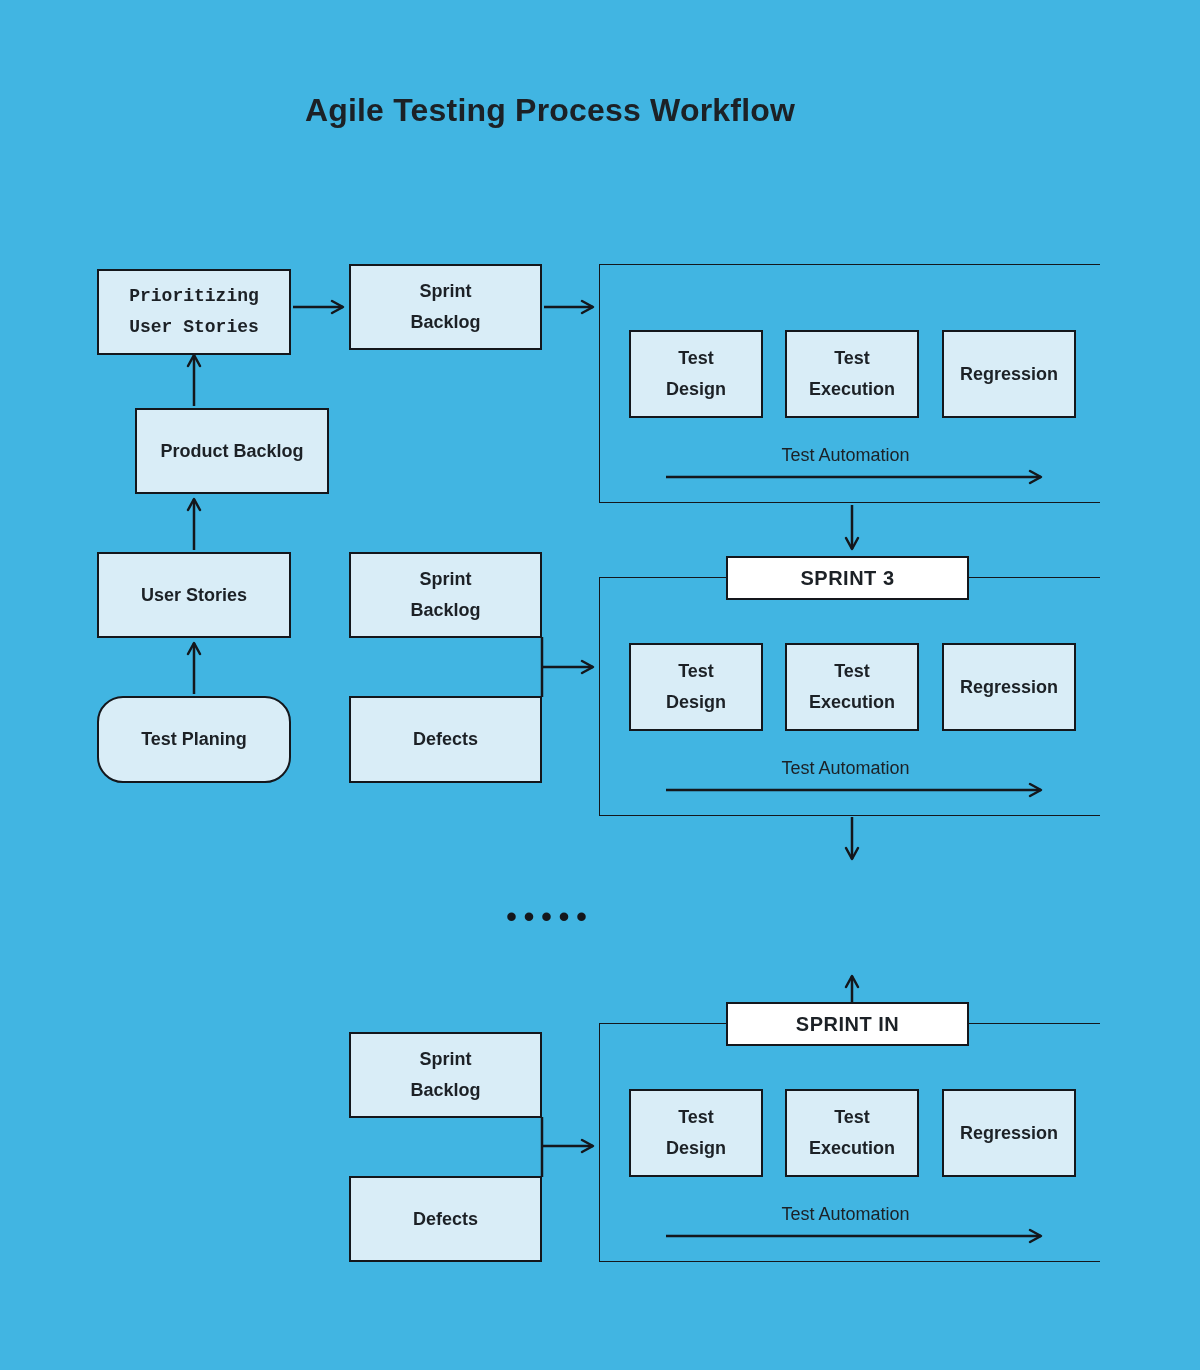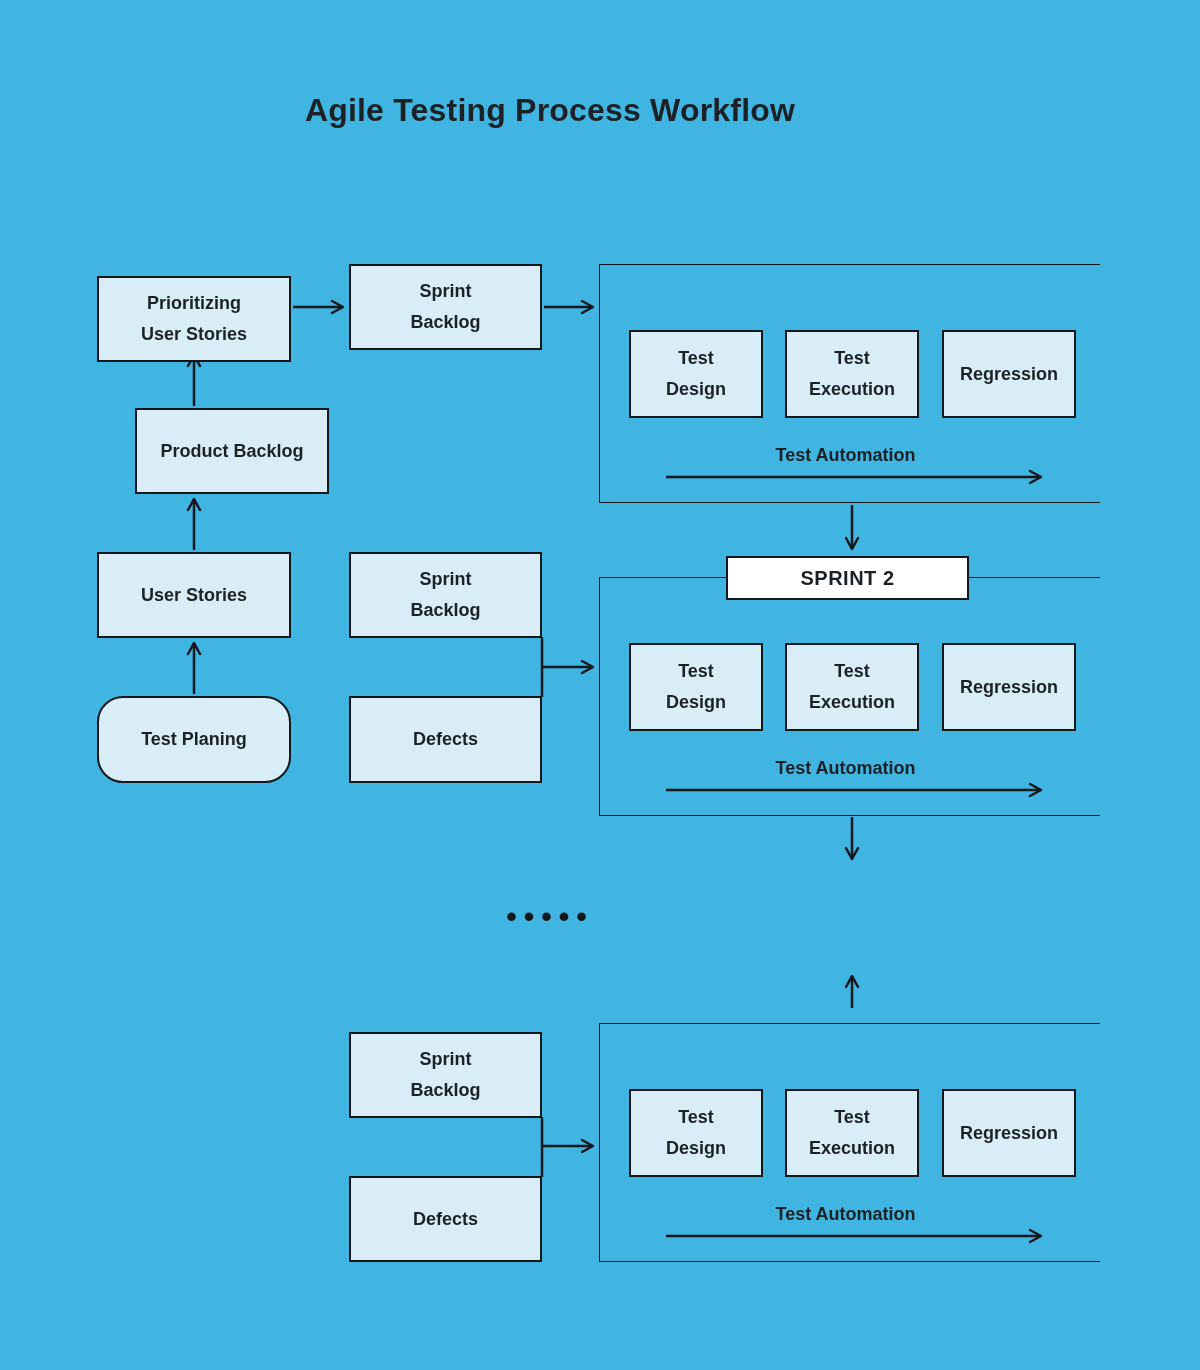--- a/index.html
+++ b/index.html
@@ -75,21 +75,21 @@
     height: 88px;
   }
   .inner-1 { left: 29px; }
   .inner-2 { left: 185px; }
   .inner-3 { left: 342px; text-align: center; }
   .automation-label {
     position: absolute;
     left: 0; right: 12px;
     top: 180px;
     text-align: center;
-    font-weight: 700;
+    font-weight: 400;
     font-size: 18px;
   }
   .automation-arrow-svg {
     position: absolute;
     left: 60px;
     top: 202px;
     width: 390px;
     height: 20px;
     overflow: visible;
   }
@@ -157,21 +157,21 @@
       <line class="stroke" x1="852" y1="1008" x2="852" y2="976" marker-end="url(#ah)"></line>
     </g>
     <g>
       <line class="stroke" x1="542" y1="1117" x2="542" y2="1177"></line>
       <line class="stroke" x1="542" y1="1146" x2="593" y2="1146" marker-end="url(#ah)"></line>
     </g>
   </svg>
 
   <div class="diagram-title">Agile Testing Process Workflow</div>
 
-  <div class="box" style="left:97px; top:276px; width:194px; height:86px;">
+  <div class="box" style="left:97px; top:269px; width:194px; height:86px;font-family:Liberation Mono, monospace;">
     <span class="box-label">Prioritizing
 User Stories</span>
   </div>
   <div class="box" style="left:97px; top:408px; width:194px; height:86px;margin-left:38px;">
     <span class="box-label">Product Backlog</span>
   </div>
   <div class="box" style="left:97px; top:552px; width:194px; height:86px;">
     <span class="box-label">User Stories</span>
   </div>
   <div class="box" style="left:97px; top:696px; width:194px; height:87px;border-radius:26px;">
@@ -210,21 +210,21 @@
       <span class="box-label">Regression</span>
     </div>
     <div class="automation-label">Test Automation</div>
     <svg class="automation-arrow-svg" xmlns="http://www.w3.org/2000/svg">
       <line class="stroke" x1="6" y1="10" x2="381" y2="10" marker-end="url(#ah)"></line>
     </svg>
   </div>
 
   <div class="sprint" style="left:599px; top:577px;">
     <div class="sprint-label">
-      <span>SPRINT 2</span>
+      <span>SPRINT 3</span>
     </div>
     <div class="box inner-box inner-1">
       <span class="box-label">Test
 Design</span>
     </div>
     <div class="box inner-box inner-2">
       <span class="box-label">Test
 Execution</span>
     </div>
     <div class="box inner-box inner-3">
@@ -232,20 +232,23 @@
     </div>
     <div class="automation-label">Test Automation</div>
     <svg class="automation-arrow-svg" xmlns="http://www.w3.org/2000/svg">
       <line class="stroke" x1="6" y1="10" x2="381" y2="10" marker-end="url(#ah)"></line>
     </svg>
   </div>
 
   <div class="ellipsis-dots">•••••</div>
 
   <div class="sprint" style="left:599px; top:1023px;">
+    <div class="sprint-label">
+      <span>SPRINT IN</span>
+    </div>
     <div class="box inner-box inner-1">
       <span class="box-label">Test
 Design</span>
     </div>
     <div class="box inner-box inner-2">
       <span class="box-label">Test
 Execution</span>
     </div>
     <div class="box inner-box inner-3">
       <span class="box-label">Regression</span>

